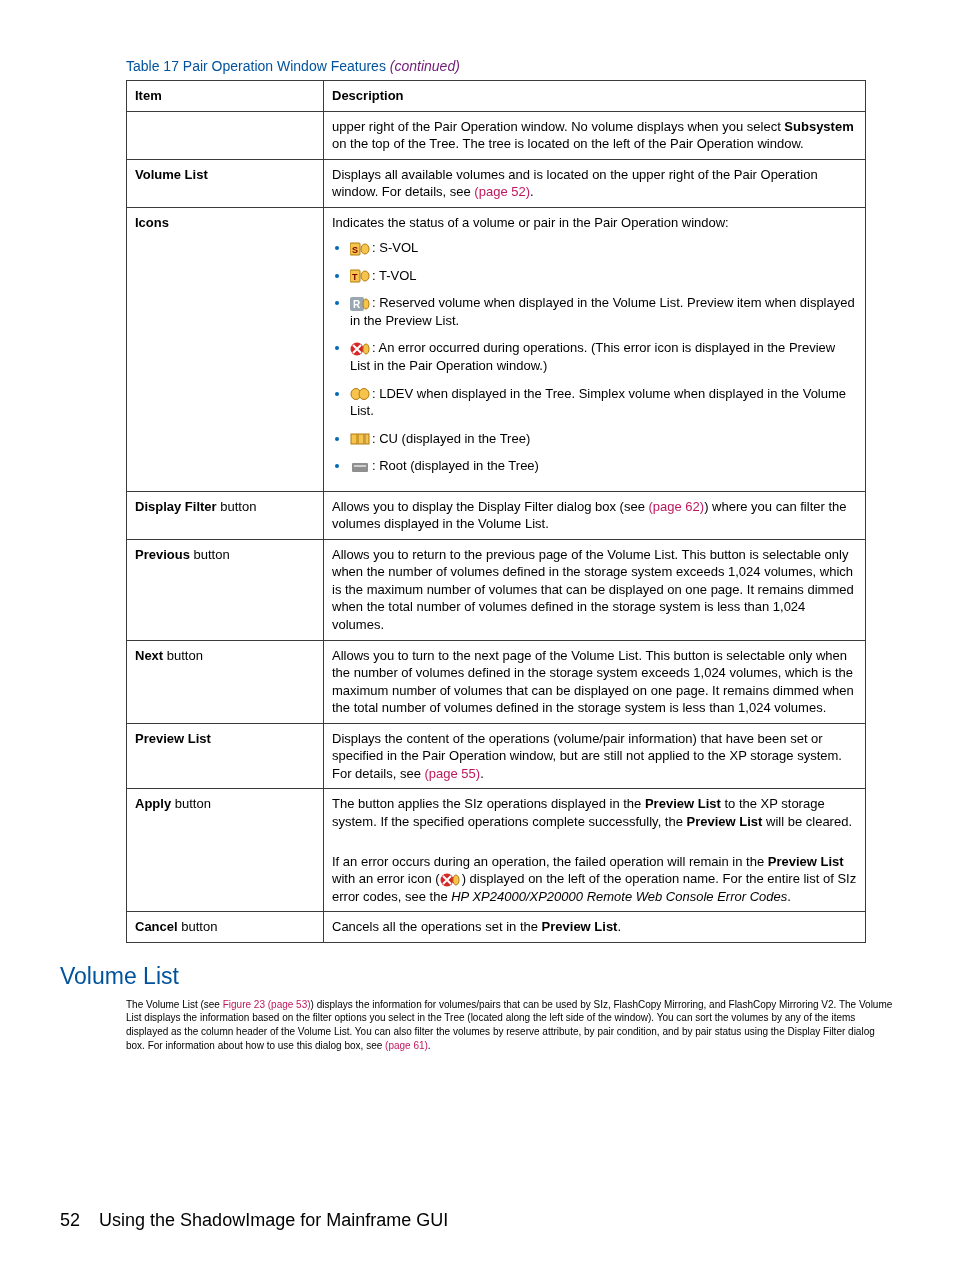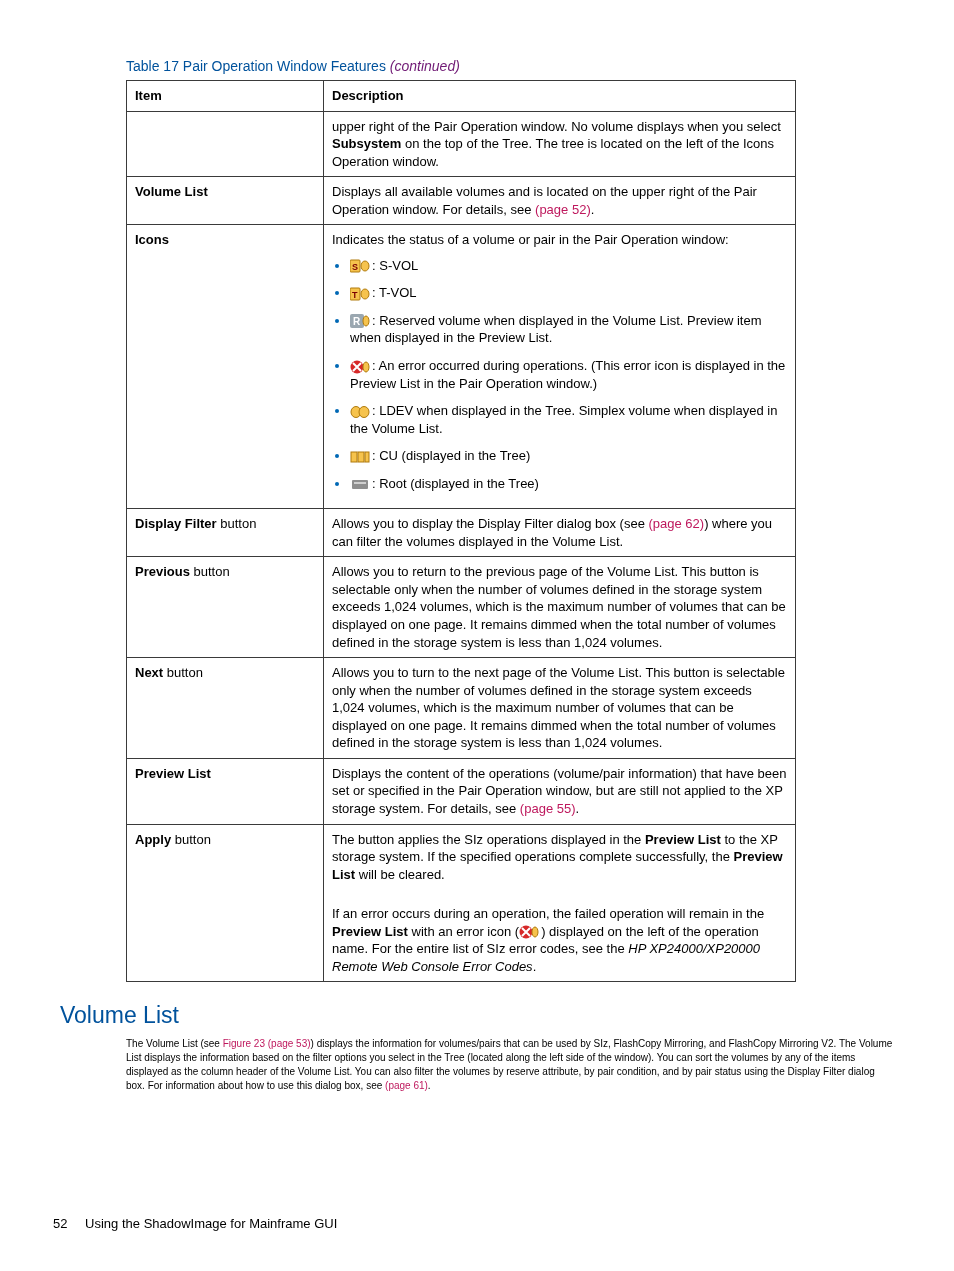--- a/index.html
+++ b/index.html
@@ -22,21 +22,21 @@
   }
   .table-caption .cap-main {
     color: #00529c;
     font-weight: normal;
   }
   .table-caption .cap-cont {
     color: #701a75;
     font-style: italic;
   }
   table.feat {
-    width: 670px;
+    width: 740px;
     margin-left: 66px;
     border-collapse: collapse;
   }
   table.feat th, table.feat td {
     border: 1px solid #3a3a3a;
     font-size: 13px;
     line-height: 1.35;
     padding: 6px 8px;
     vertical-align: top;
     text-align: left;
@@ -78,22 +78,22 @@
   .prose {
     margin-left: 66px;
     font-size: 10px;
     line-height: 1.38;
     color: #000;
   }
   .prose p { margin: 0 0 10px 0; }
   .footer {
     position: absolute;
     bottom: 40px;
-    left: 53px;
-    font-size: 13px;
+    left: 60px;
+    font-size: 18px;
     color: #000;
   }
   .footer .pn { margin-right: 14px; }
   .bold-inline { font-weight: bold; }
 </style>
 </head>
 <body>
 
 <div class="page">
   <div class="table-caption">
@@ -104,21 +104,21 @@
   <table class="feat">
     <tbody>
         <tr>
       <th class="item-col">Item</th>
       <th>Description</th>
     </tr>
 
     <tr>
       <td class="item-col"></td>
       <td>
-        <span>upper right of the Pair Operation window. No volume displays when you select </span><span class="bold-inline">Subsystem</span><span> on the top of the Tree. The tree is located on the left of the Icons Operation window.</span>
+        <span>upper right of the Pair Operation window. No volume displays when you select </span><span class="bold-inline">Subsystem</span><span> on the top of the Tree. The tree is located on the left of the Pair Operation window.</span>
       </td>
     </tr>
 
     <tr>
       <td class="item-col"><span class="bold">Volume List</span></td>
       <td>
         <span>Displays all available volumes and is located on the upper right of the Pair Operation window. For details, see </span><span class="xref">(page 52)</span><span>.</span>
       </td>
     </tr>
 
@@ -211,20 +211,26 @@
         <div>
           <span>If an error occurs during an operation, the failed operation will remain in the </span><span class="bold-inline">Preview List</span><span> with an error icon (</span><svg class="micro-icon" viewBox="0 0 20 14">
                 <circle cx="7" cy="7" r="6.5" fill="#d62828"></circle>
                 <path d="M3 3 L11 11 M11 3 L3 11" stroke="#fff" stroke-width="2"></path>
                 <ellipse cx="16" cy="7" rx="3" ry="5" fill="#f6c34d" stroke="#b07a0c"></ellipse>
               </svg><span>) displayed on the left of the operation name. For the entire list of SIz error codes, see the </span><span class="italic">HP XP24000/XP20000 Remote Web Console Error Codes</span><span>.</span>
         </div>
       </td>
     </tr>
 
+    <tr>
+      <td class="item-col"><span class="bold">Cancel</span><span class="normal"> button</span></td>
+      <td>
+        <span>Cancels all the operations set in the </span><span class="bold-inline">Preview List</span><span>.</span>
+      </td>
+    </tr>
   </tbody>
     </table>
 
   <h2 class="section-h">Volume List</h2>
   <div class="prose">
     <p>
       <span>The Volume List (see </span><span class="xref">Figure 23 (page 53)</span><span>) displays the information for volumes/pairs that can be used by SIz, FlashCopy Mirroring, and FlashCopy Mirroring V2. The Volume List displays the information based on the filter options you select in the Tree (located along the left side of the window). You can sort the volumes by any of the items displayed as the column header of the Volume List. You can also filter the volumes by reserve attribute, by pair condition, and by pair status using the Display Filter dialog box. For information about how to use this dialog box, see </span><span class="xref">(page 61)</span><span>.</span>
     </p>
   </div>
 

